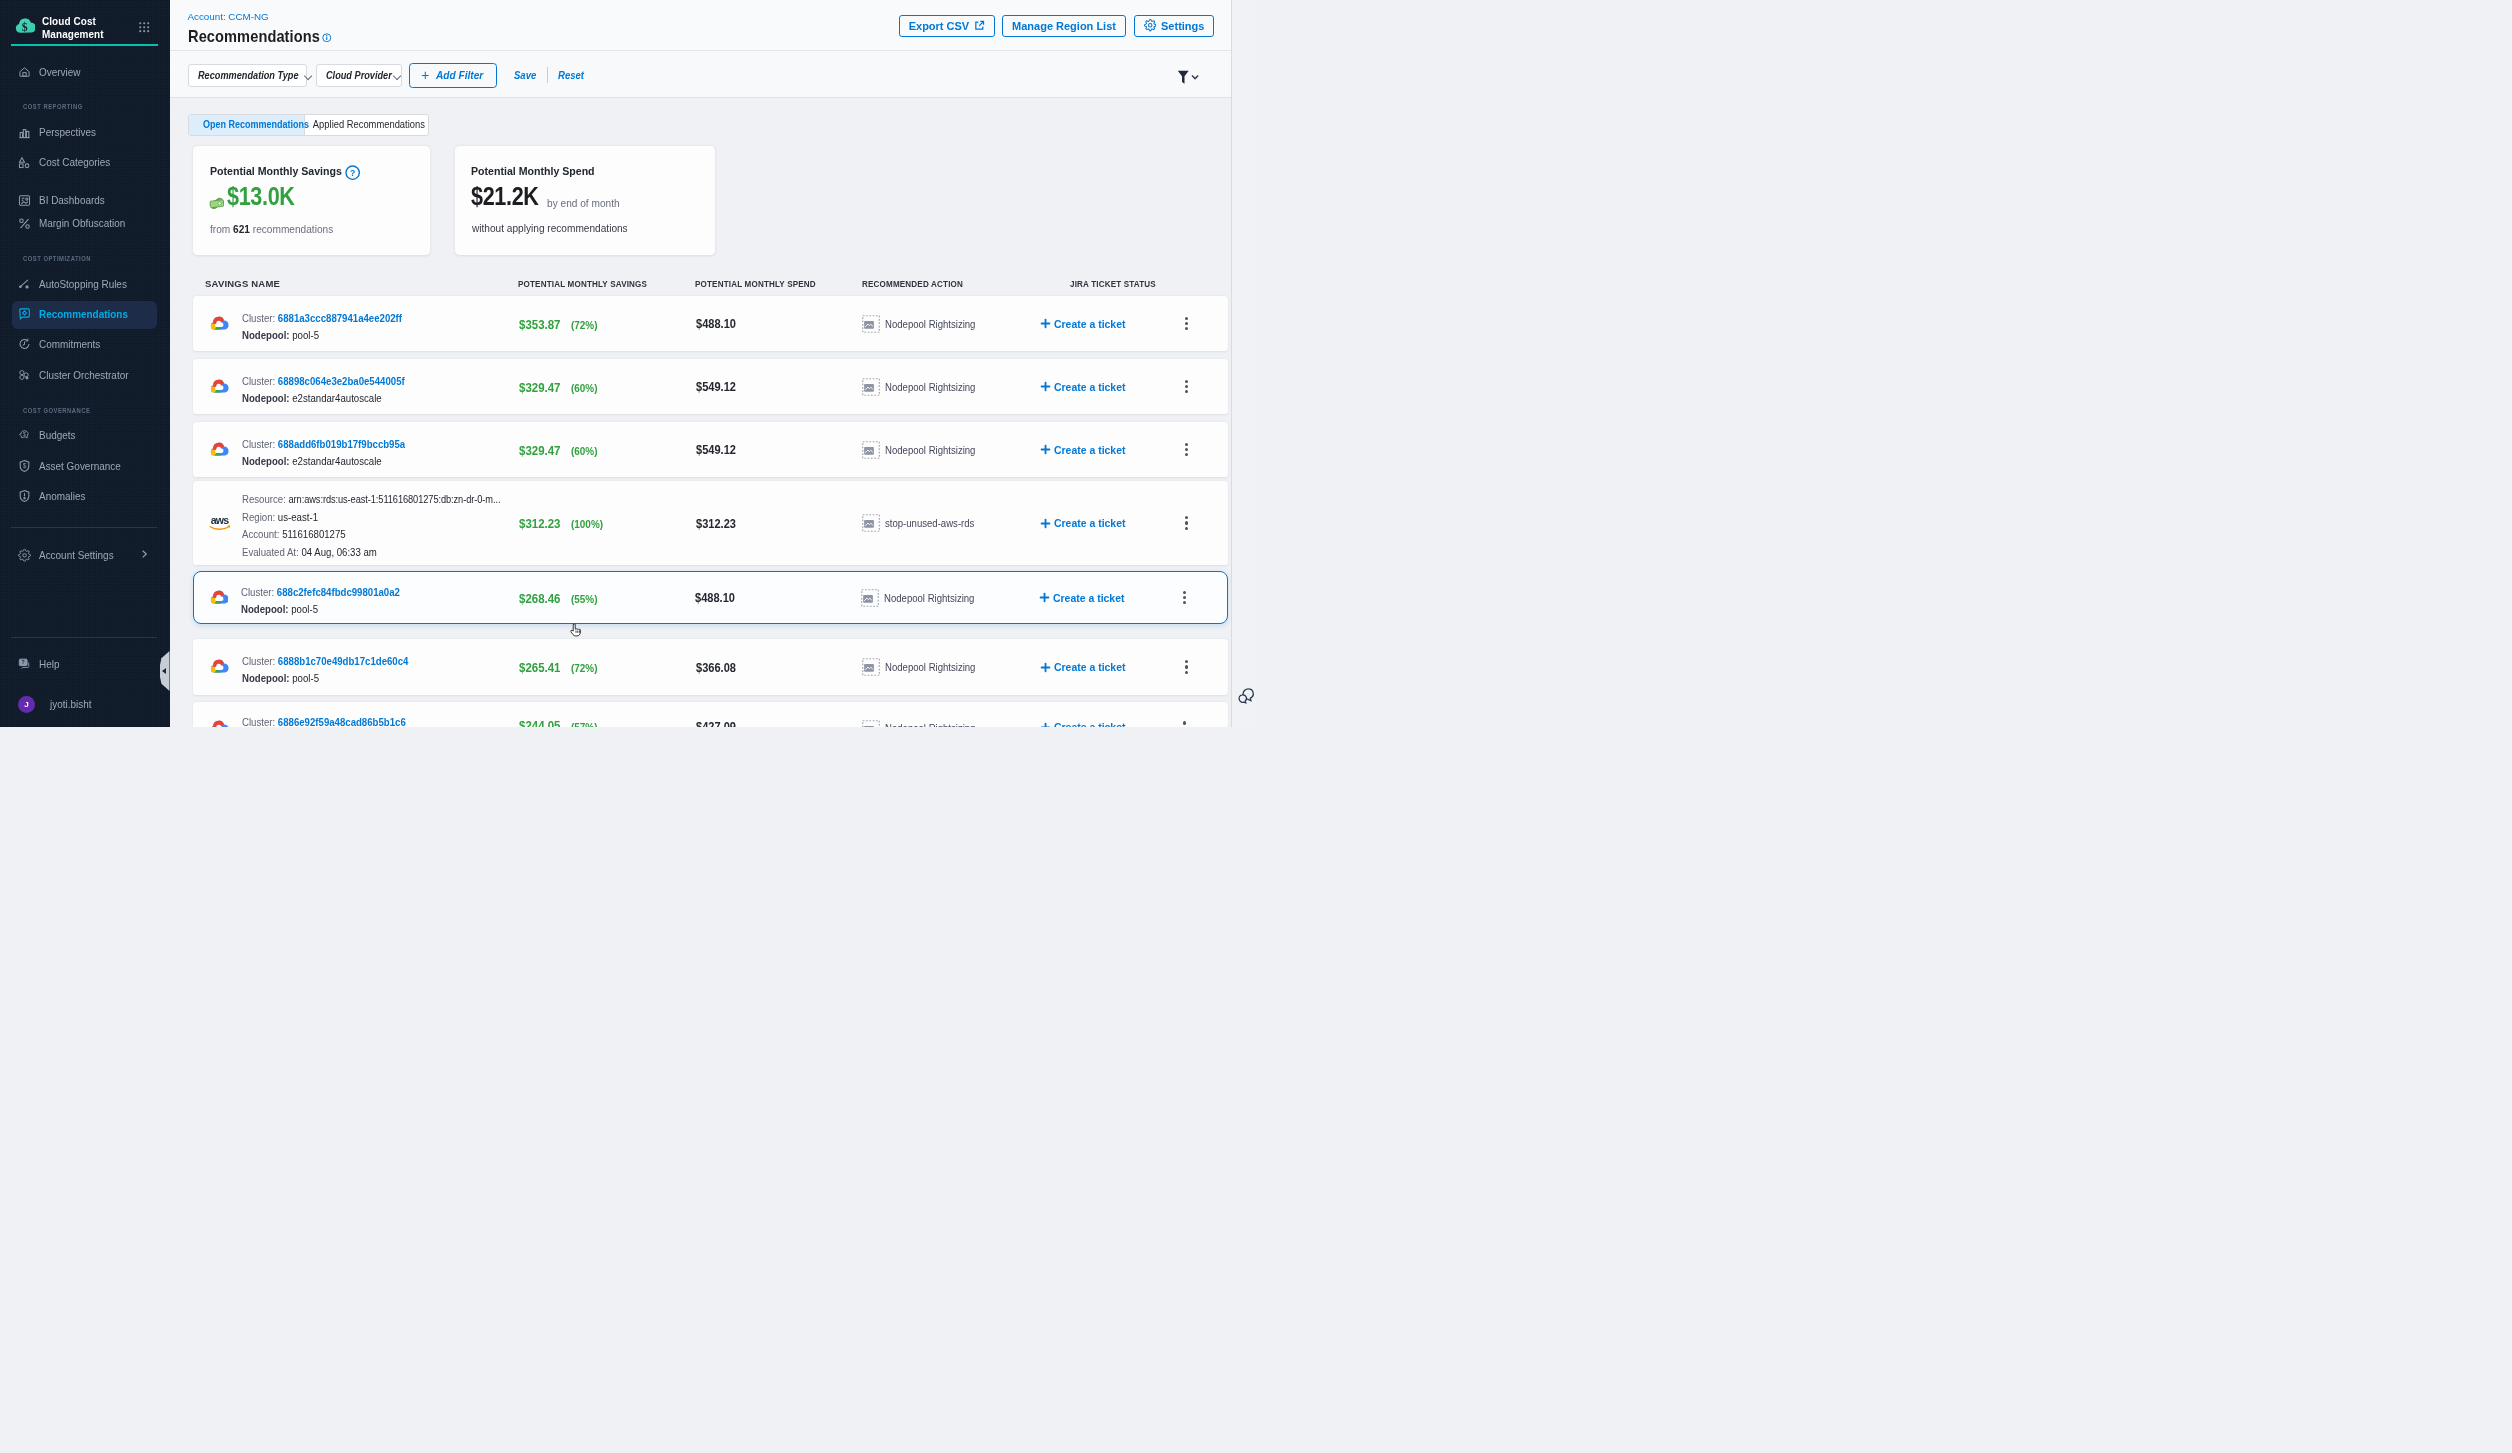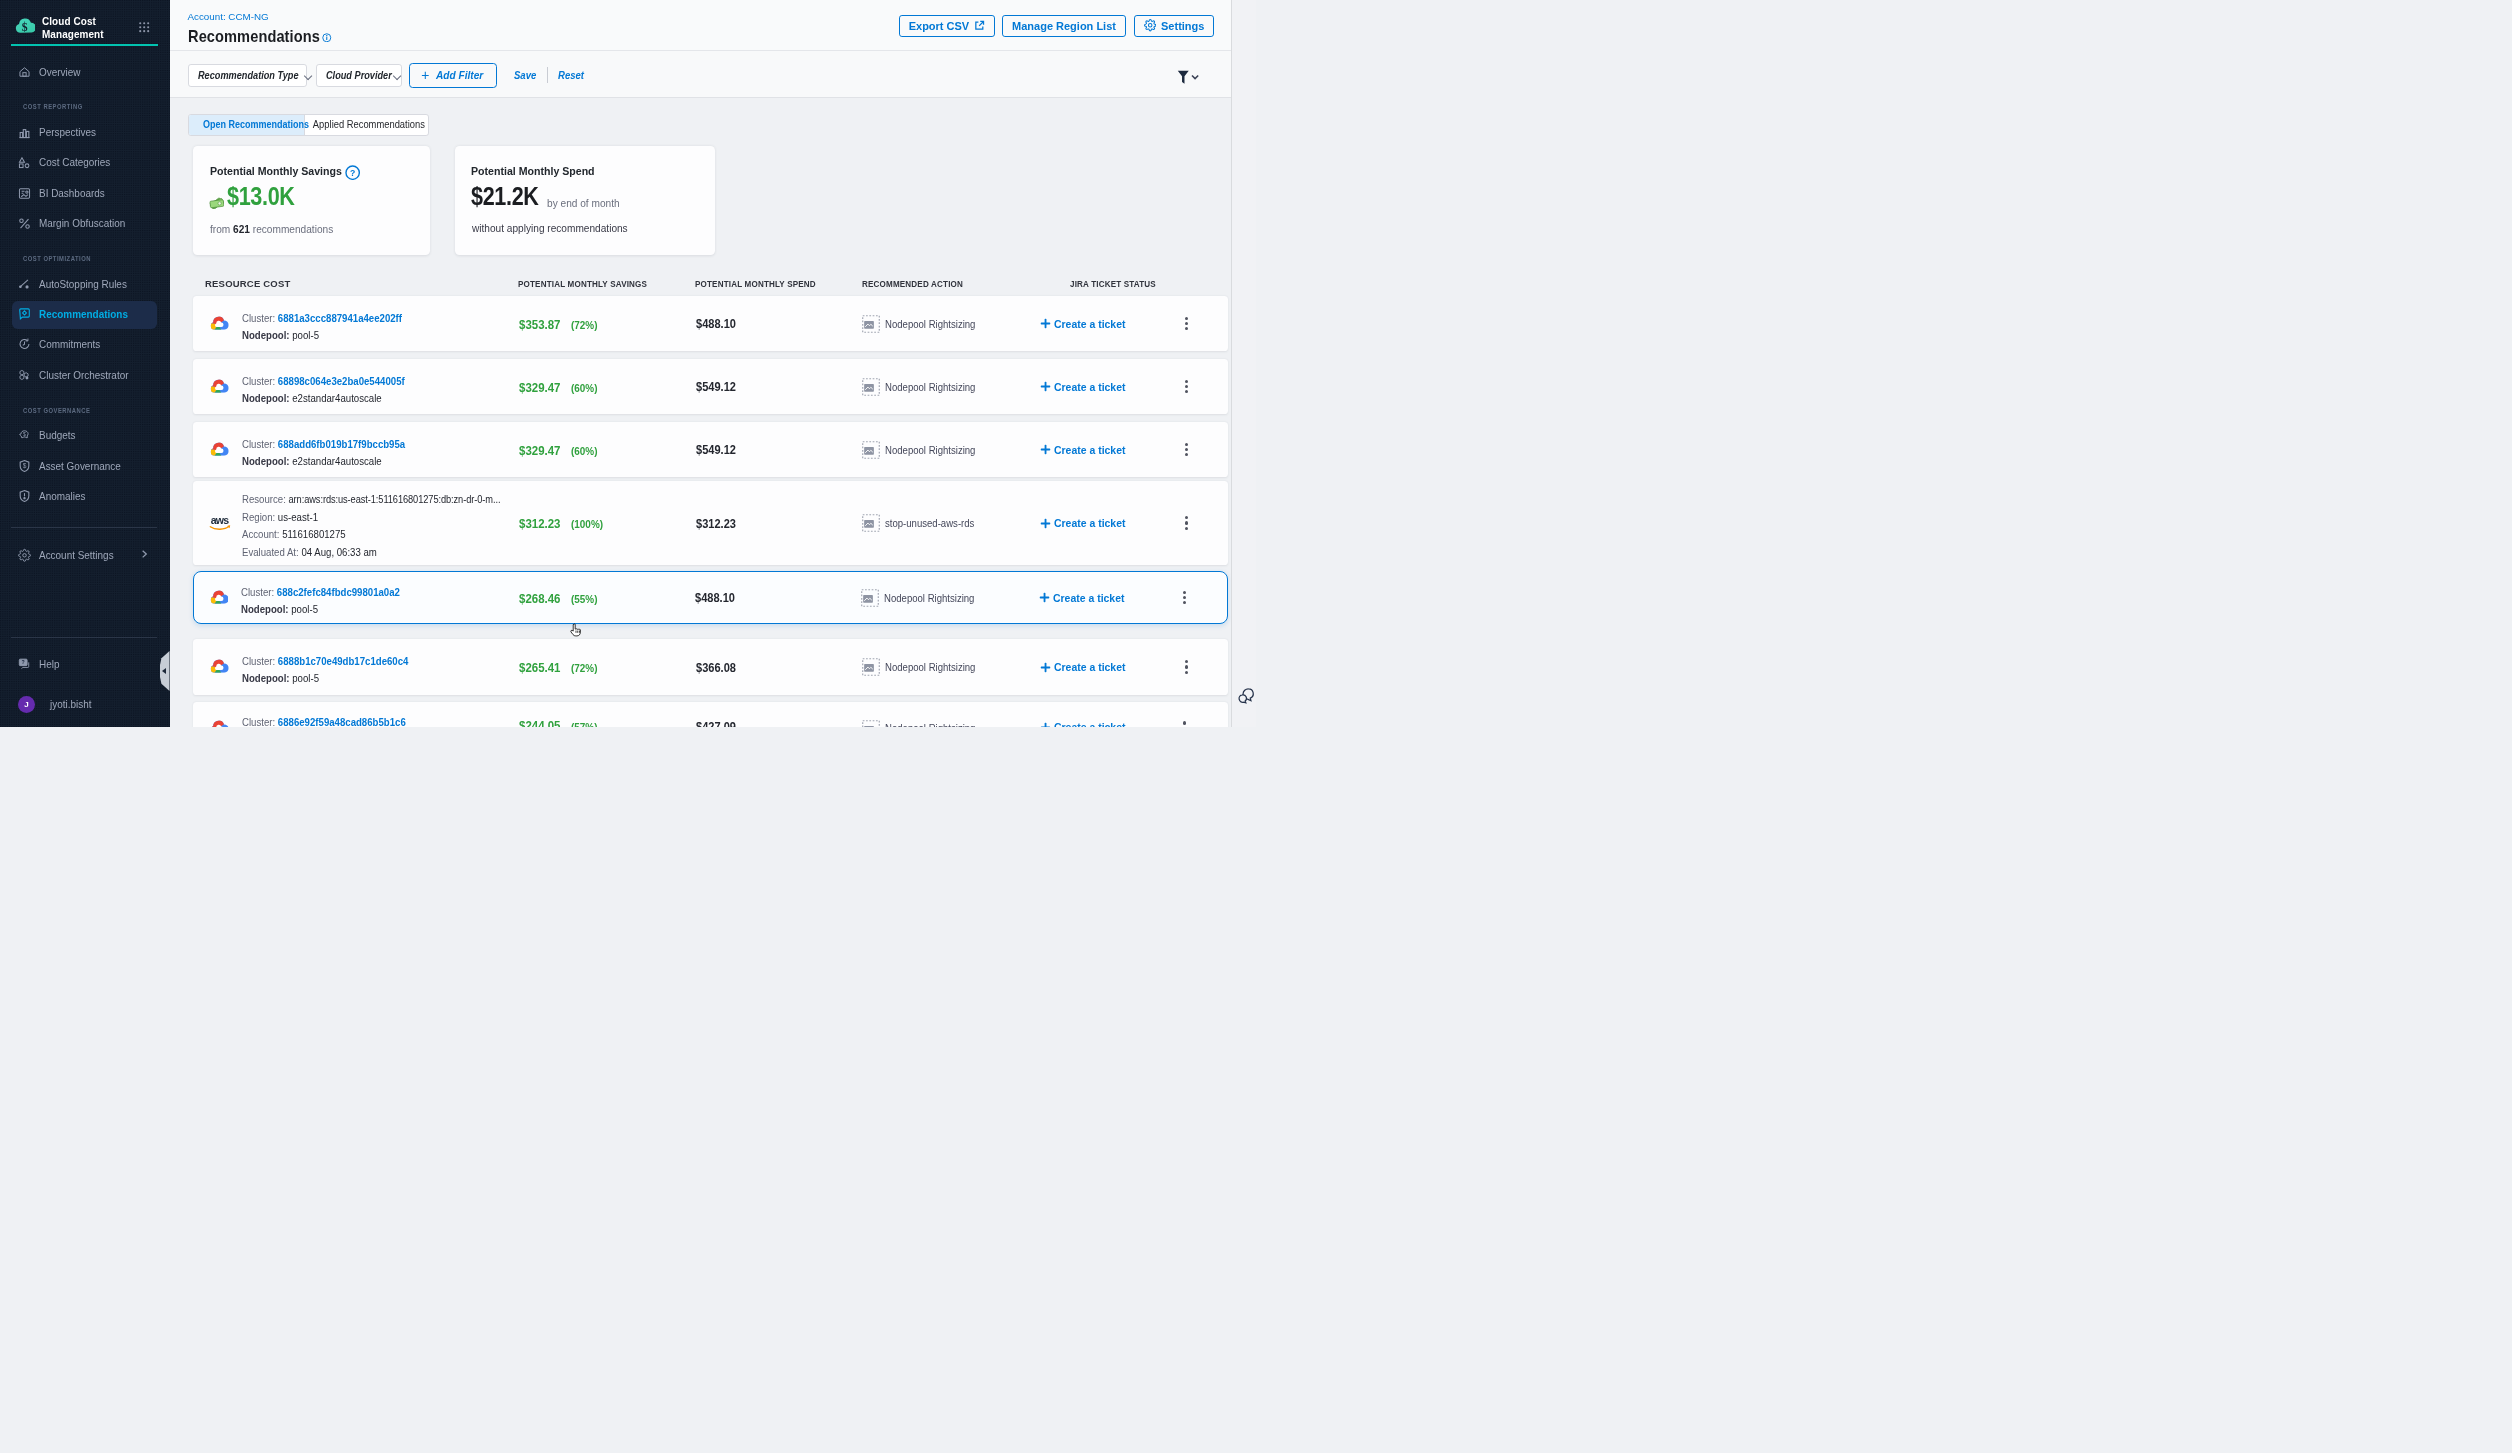--- a/index.html
+++ b/index.html
@@ -135,21 +135,21 @@
   <div class="nav-item" style="top:152px">
       <div class="nic">
         <svg width="13" height="13" viewBox="0 0 18 18" fill="none" stroke="#8f99ad" stroke-width="1.4">
           <path d="M5.5 2.5 L9 8.5 H2 Z"></path>
           <rect x="2" y="11" width="5" height="5"></rect>
           <circle cx="12.5" cy="13.5" r="2.6"></circle>
         </svg>
       </div>
       <div class="nlb">Cost Categories</div>
     </div>
-  <div class="nav-item" style="top:183px">
+  <div class="nav-item" style="top:190px">
       <div class="nic">
         <svg width="13" height="13" viewBox="0 0 18 18" fill="none" stroke="#8f99ad" stroke-width="1.4">
           <rect x="2" y="2.5" width="14" height="13" rx="1.5"></rect>
           <path d="M5 6 H9 M5 8.5 H7.5"></path>
           <circle cx="12.3" cy="7" r="1.6"></circle>
           <path d="M4.5 13.5 L8 10.5 L11 13 L13.8 10.5"></path>
         </svg>
       </div>
       <div class="nlb">BI Dashboards</div>
     </div>
@@ -343,21 +343,21 @@
         </svg>
       <div style="position:absolute; left:34px; top:35px;" class="big-green">$13.0K</div>
       <div style="position:absolute; left:17px; top:77px;" class="gray15">from <b style="color:#24272f">621</b> recommendations</div>
     </div>
     <div class="scard" id="card2" style="left:285px; width:260px;">
       <div style="position:absolute; left:16px; top:19px;" class="sc-title">Potential Monthly Spend</div>
       <div style="position:absolute; left:16px; top:35px;" class="big-dark">$21.2K</div>
       <div style="position:absolute; left:92px; top:51px;" class="gray15">by end of month</div>
       <div style="position:absolute; left:17px; top:76px; font-size:11.3px; color:#383946; white-space:nowrap; transform:scaleX(.895); transform-origin:left top;">without applying recommendations</div>
     </div>
-    <div class="thead" style="left:35px; transform:none;">RESOURCE COST</div>
+    <div class="thead" style="left:35px; transform:none;">SAVINGS NAME</div>
     <div class="thead" style="left:348px;">POTENTIAL MONTHLY SAVINGS</div>
     <div class="thead" style="left:525px;">POTENTIAL MONTHLY SPEND</div>
     <div class="thead" style="left:692px;">RECOMMENDED ACTION</div>
     <div class="thead" style="left:900px;">JIRA TICKET STATUS</div>
     <div class="row" style="top:197px; height:55px;">
       <div class="col" style="left:16px;">
           <svg width="19.7" height="16" viewBox="0 0 48 38">
             <defs>
               <clipPath id="gc1">
                 <path d="M37 33 H13.5 a9.5 9.5 0 0 1 -3.2 -18.4 A13.5 13.5 0 0 1 36.6 10.2 a11 11 0 0 1 0.4 22.8z"></path>

